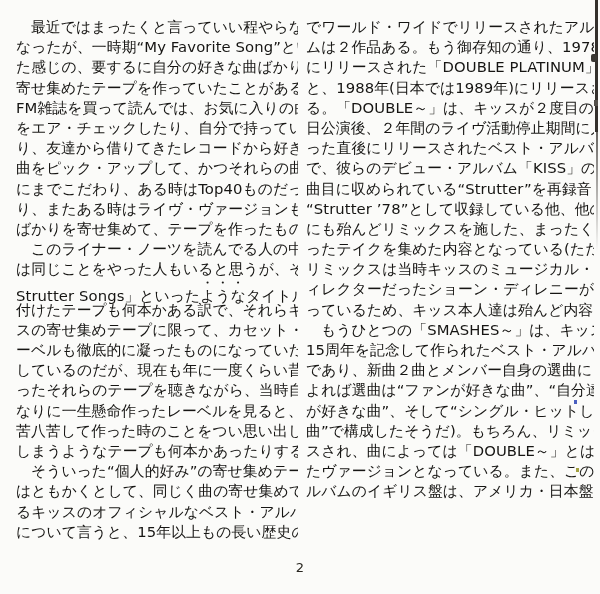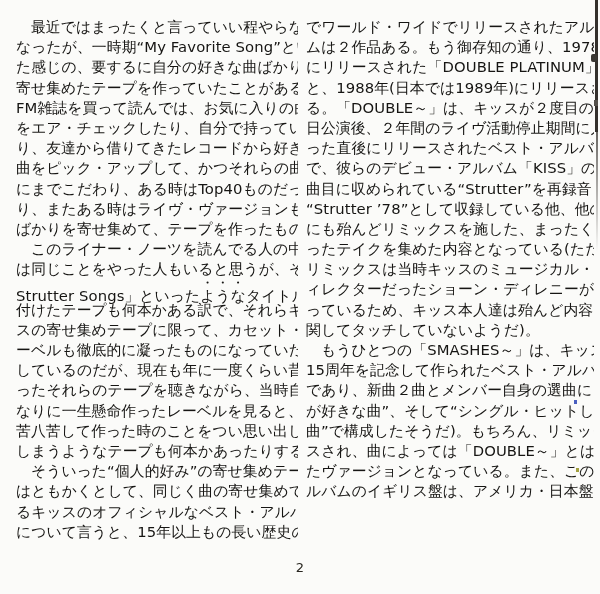--- a/index.html
+++ b/index.html
@@ -135,24 +135,24 @@
       <div class="line">日公演後、２年間のライヴ活動停止期間に入</div>
       <div class="line">った直後にリリースされたベスト・アルバム</div>
       <div class="line">で、彼らのデビュー・アルバム「KISS」の１</div>
       <div class="line">曲目に収められている“Strutter”を再録音し、</div>
       <div class="line">“Strutter ’78”として収録している他、他の曲</div>
       <div class="line">にも殆んどリミックスを施した、まったく違</div>
       <div class="line">ったテイクを集めた内容となっている(ただ、</div>
       <div class="line">リミックスは当時キッスのミュージカル・デ</div>
       <div class="line">ィレクターだったショーン・ディレニーが行</div>
       <div class="line">っているため、キッス本人達は殆んど内容に</div>
-      <div class="line short">関してタッチしていないようだ)。</div>
       <div class="line">　もうひとつの「SMASHES～」は、キッスの</div>
       <div class="line">15周年を記念して作られたベスト・アルバム</div>
       <div class="line">であり、新曲２曲とメンバー自身の選曲によ</div>
+      <div class="line">よれば選曲は“ファンが好きな曲”、“自分達</div>
       <div class="line">が好きな曲”、そして“シングル・ヒットした</div>
       <div class="line">曲”で構成したそうだ)。もちろん、リミック</div>
       <div class="line">スされ、曲によっては「DOUBLE～」とは異っ</div>
       <div class="line">たヴァージョンとなっている。また、このア</div>
       <div class="line">ルバムのイギリス盤は、アメリカ・日本盤な</div>
     </div>
 
   <div class="page-number">2</div>
 
   <div class="edge-line"></div>

